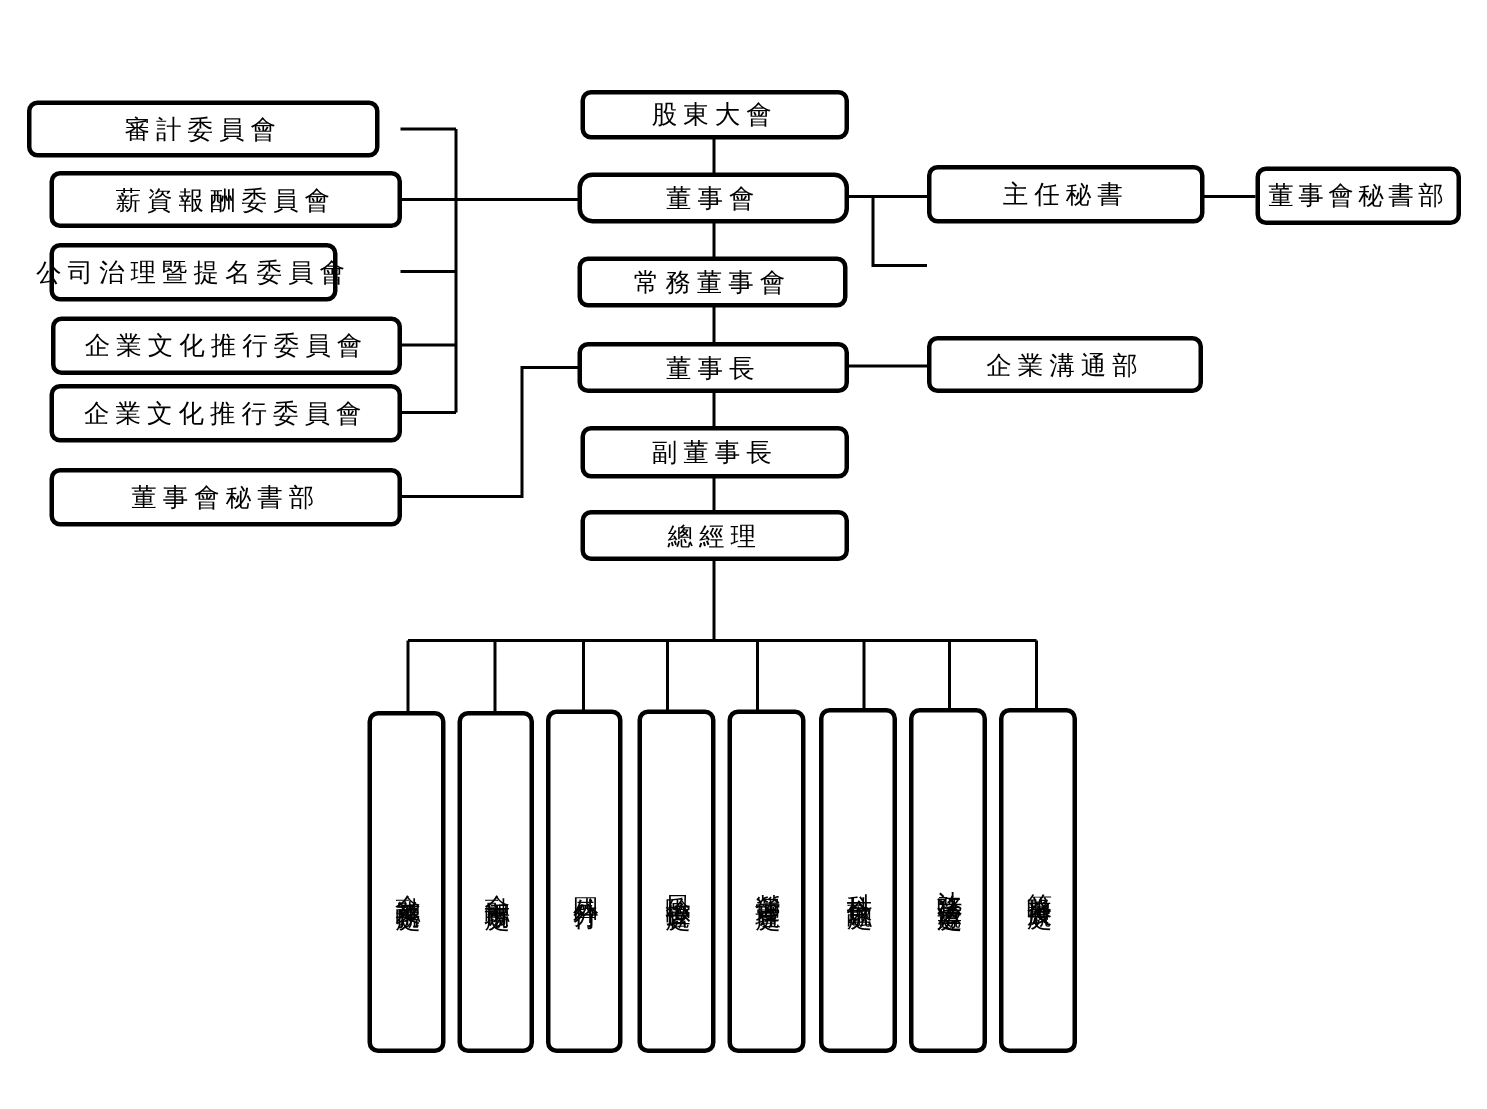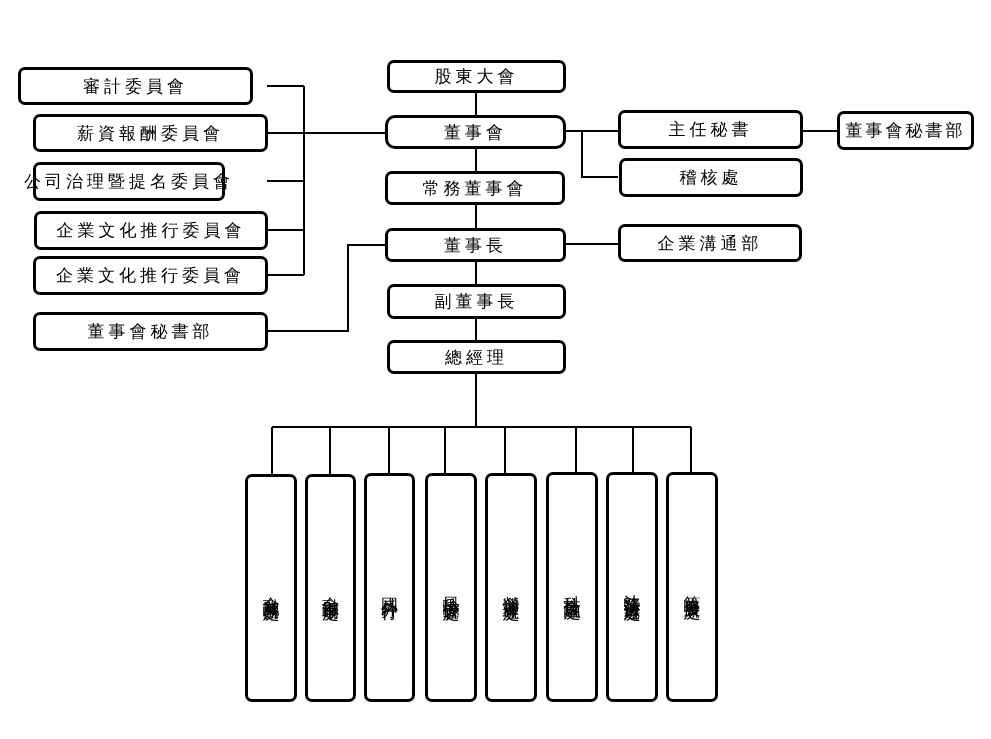--- a/index.html
+++ b/index.html
@@ -91,23 +91,20 @@
   <div class="box" style="left:33px;top:256px;width:235px;height:39px;text-align:center;">
     <span>企業文化推行委員會</span>
   </div>
   <div class="box" style="left:33px;top:312px;width:235px;height:39px;">
     <span>董事會秘書部</span>
   </div>
 
   <div class="box" style="left:618px;top:110px;width:185px;height:39px;">
     <span>主任秘書</span>
   </div>
-  <div class="box" style="left:619px;top:158px;width:184px;height:39px;">
-    <span>稽核處</span>
-  </div>
   <div class="box" style="left:837px;top:111px;width:137px;height:39px;letter-spacing:3px;">
     <span>董事會秘書部</span>
   </div>
   <div class="box" style="left:618px;top:224px;width:184px;height:38px;">
     <span>企業溝通部</span>
   </div>
 
   <div class="box" style="left:245px;top:474px;width:52px;height:228px;">
     <span class="vbox">金融業務處</span>
   </div>

